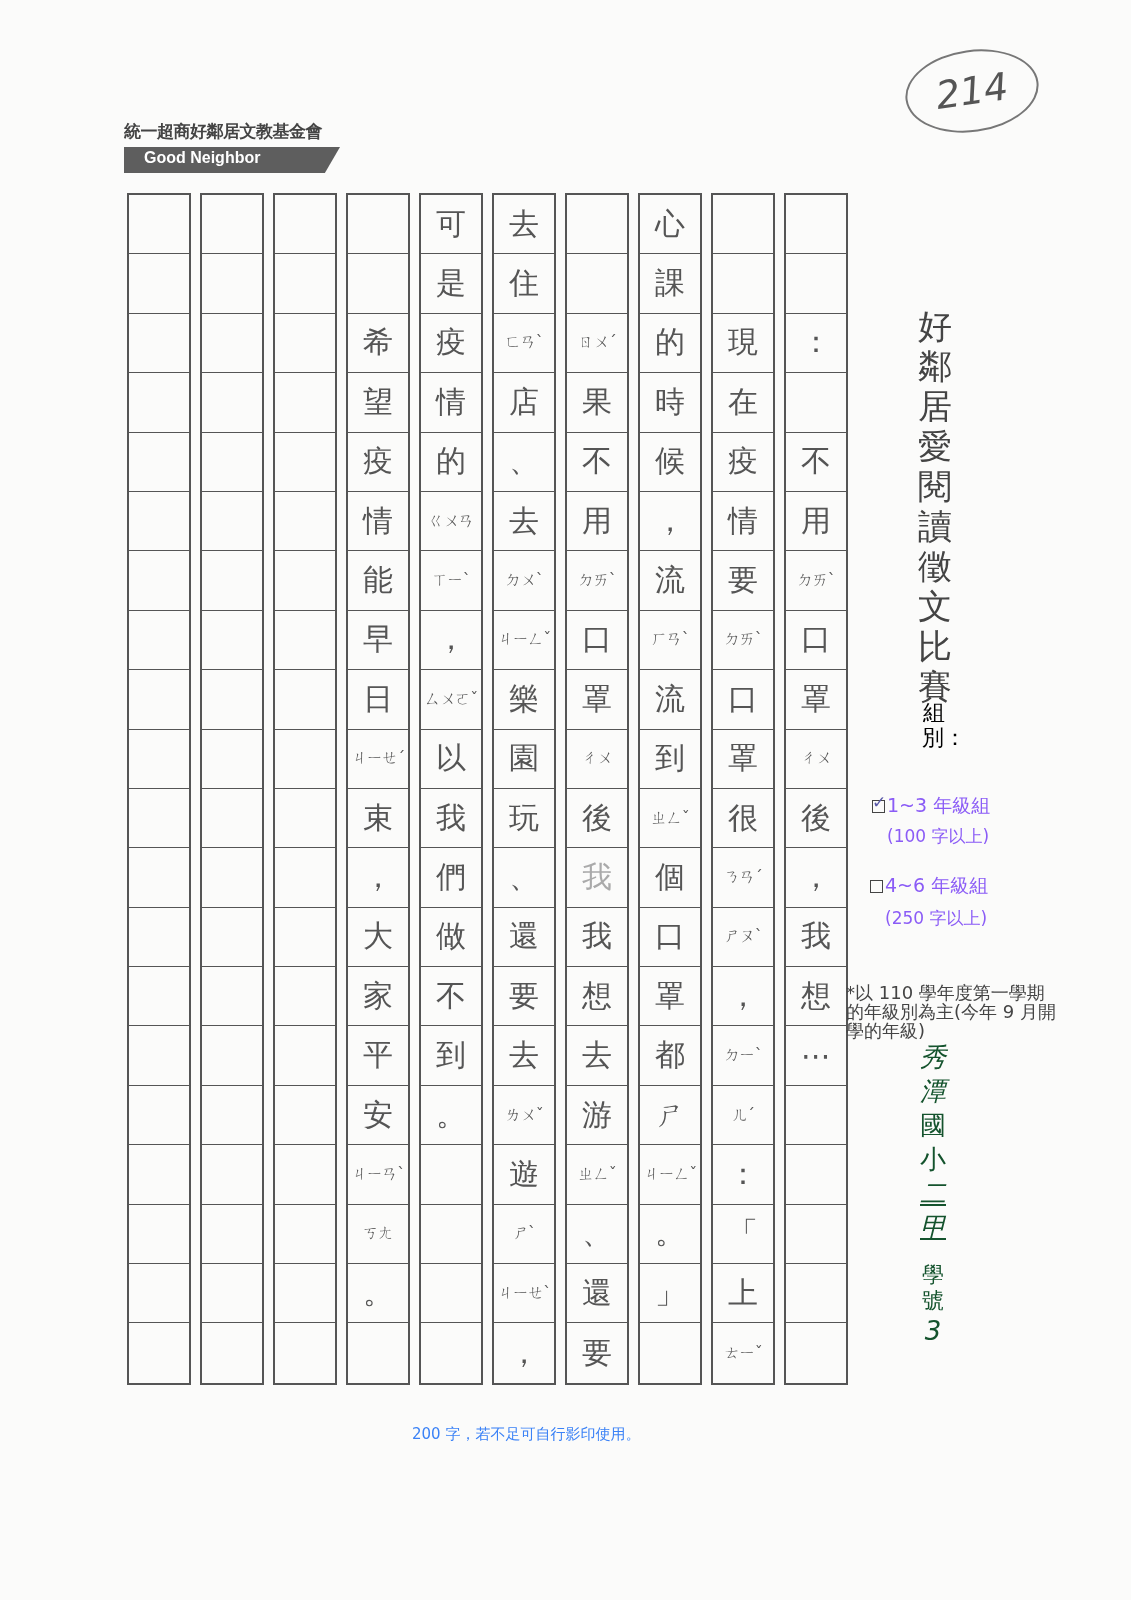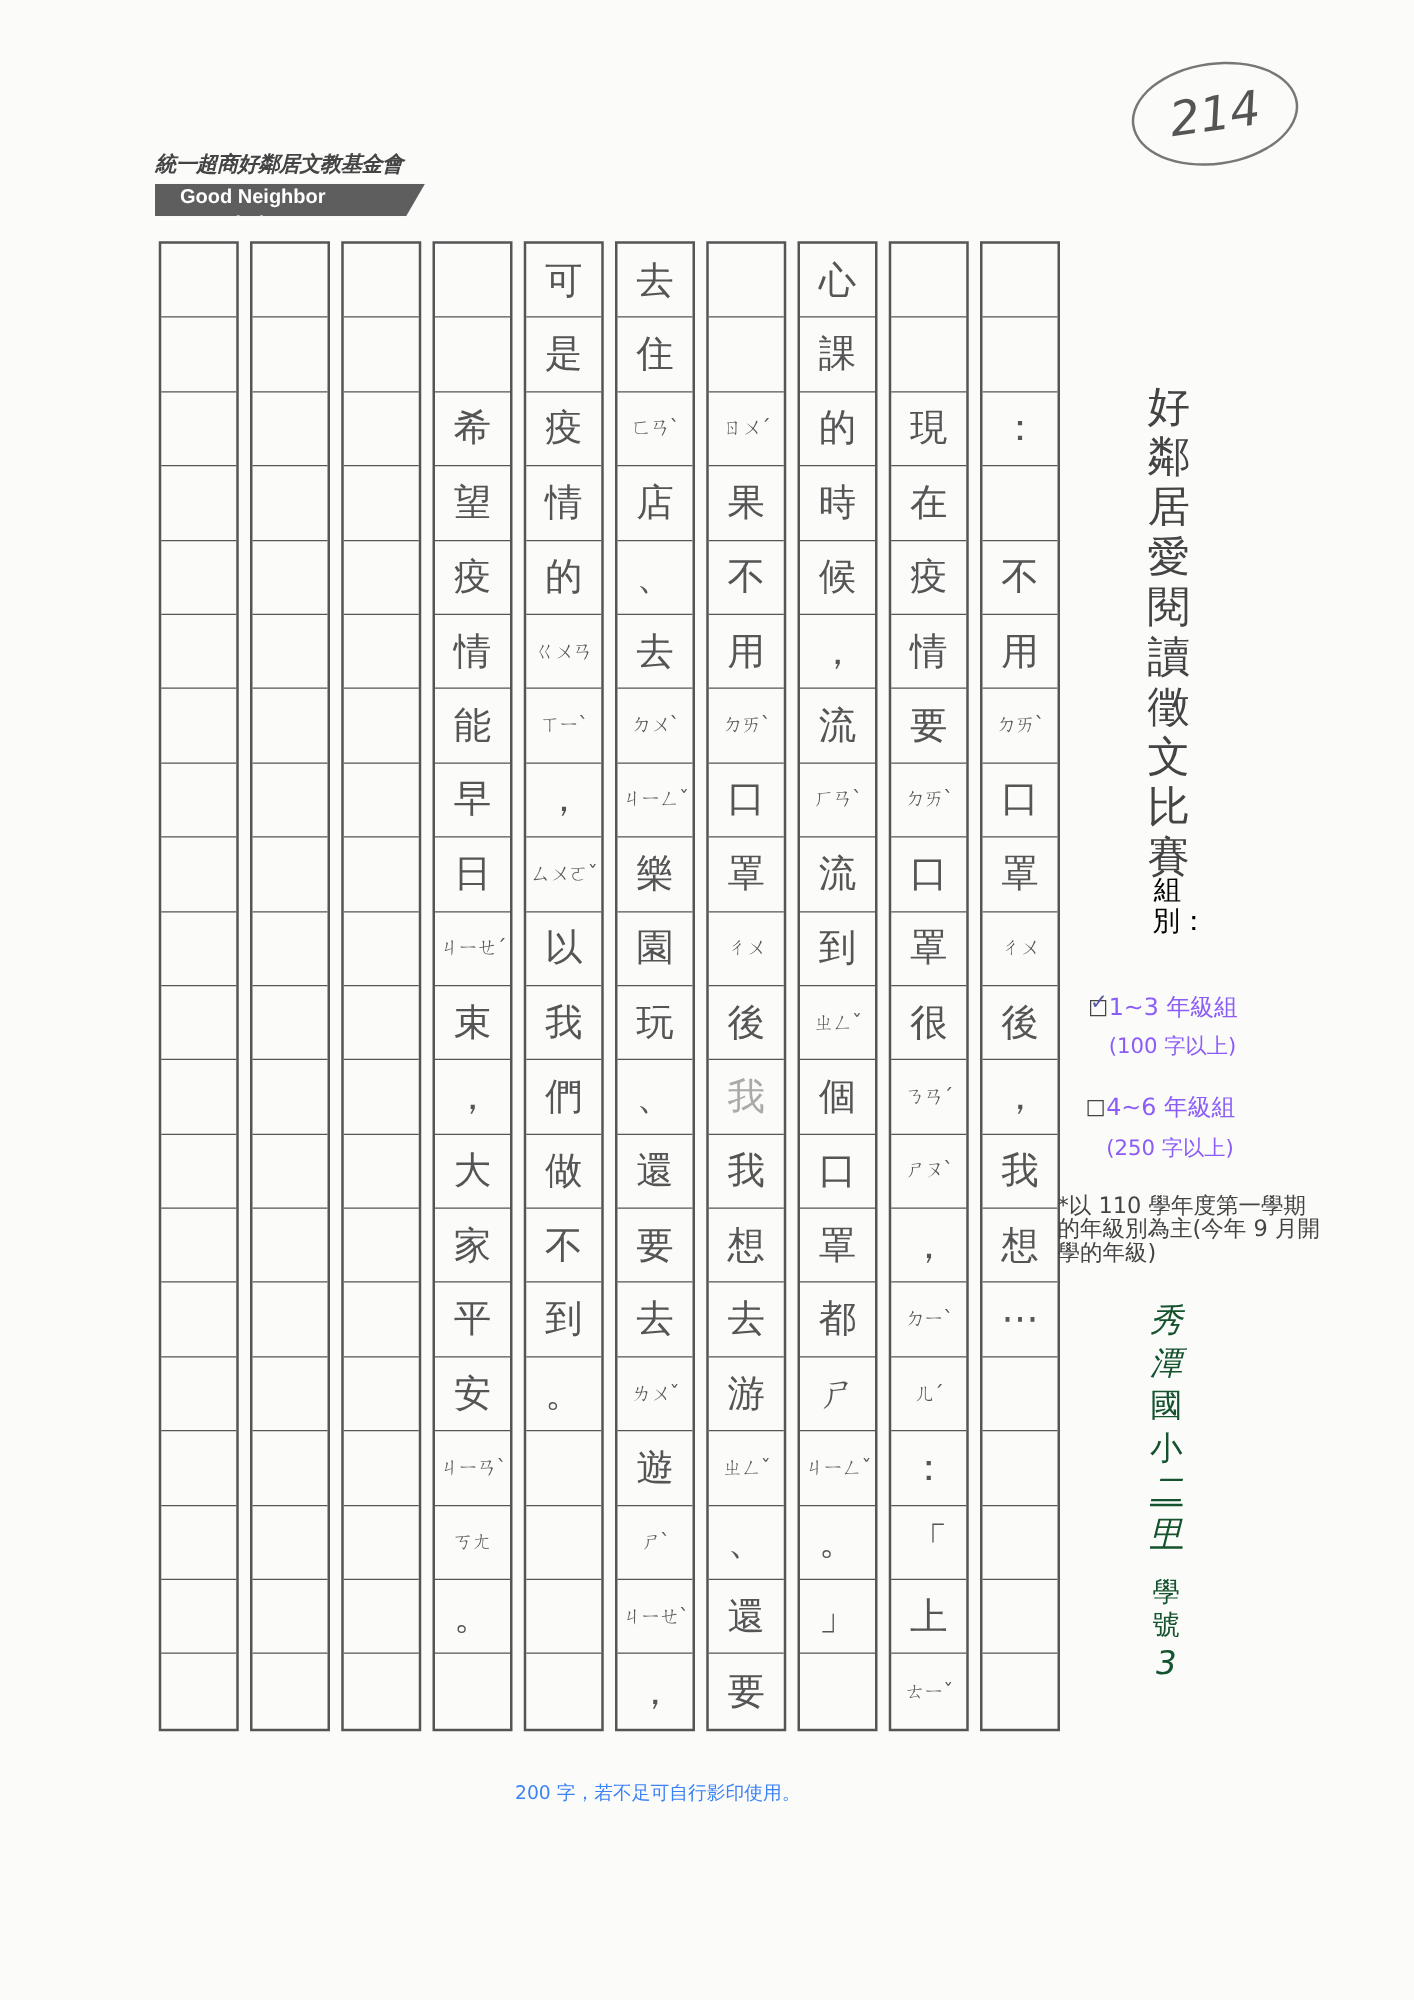--- a/index.html
+++ b/index.html
@@ -1,21 +1,21 @@
 <!DOCTYPE html>
 <html><head>
 <meta charset="utf-8">
 <style>
   html, body { margin: 0; padding: 0; }
   body {
     width: 1131px; height: 1600px; position: relative; overflow: hidden;
     background: #fbfbfa; font-family: "DejaVu Sans", sans-serif; color: #333;
   }
   .logo { position: absolute; left: 124px; top: 120px; width: 210px; }
-  .logo-zh { font-size: 17px; font-weight: bold; color: #444; letter-spacing: -0.5px; white-space: nowrap; font-style: italic; }
+  .logo-zh { font-size: 17px; font-weight: bold; color: #444; letter-spacing: -0.5px; white-space: nowrap; }
   .logo-en {
     margin-top: 4px; height: 26px; width: 196px; background: #5e5e5e; color: #fff;
     font-family: "Liberation Sans", sans-serif; font-size: 16px; font-weight: bold;
     line-height: 22px; padding-left: 20px;
     clip-path: polygon(0 0, 100% 0, 93% 100%, 0 100%);
   }
   .page-number {
     position: absolute; left: 905px; top: 50px; width: 130px; height: 78px;
     border: 2px solid #777; border-radius: 50%; transform: rotate(-8deg);
     font-family: "DejaVu Sans", sans-serif; font-size: 38px; color: #555;
@@ -32,21 +32,21 @@
   .cell.zhuyin { font-size: 16px; letter-spacing: -1px; }
   .cell.faint { color: #aaa; }
   .title-vert {
     position: absolute; left: 915px; top: 285px; width: 40px;
     font-size: 34px; line-height: 40px; color: #444; text-align: center; word-break: break-all; margin-top: 21px;
   }
   .group-label { position: absolute; left: 922px; top: 700px; width: 24px; font-size: 22px; line-height: 25px; color: #000000; text-align: center; }
   .option { position: absolute; font-size: 19px; color: #8b5cf6; white-space: nowrap; }
   .checkbox { display: inline-block; width: 11px; height: 11px; border: 1px solid #444; margin-right: 2px; position: relative; vertical-align: middle; }
   .checkbox.checked::after { content: "✓"; position: absolute; left: -1px; top: -9px; color: #5a5aa8; font-size: 17px; }
-  .note { position: absolute; left: 846px; top: 955px; font-size: 18px; line-height: 19px; color: #444; width: 210px; }
+  .note { position: absolute; left: 846px; top: 983px; font-size: 18px; line-height: 19px; color: #444; width: 210px; }
   .school { position: absolute; left: 918px; top: 1040px; width: 30px; text-align: center; color: #14532d; font-size: 26px; line-height: 34px; }
   .footer { position: absolute; left: 412px; top: 1425px; font-size: 15px; color: #3b82f6; }
 </style>
 </head>
 <body>
 
 <div class="logo">
   <div class="logo-zh">統一超商好鄰居文教基金會</div>
   <div class="logo-en">Good Neighbor Foundation</div>
 </div>

